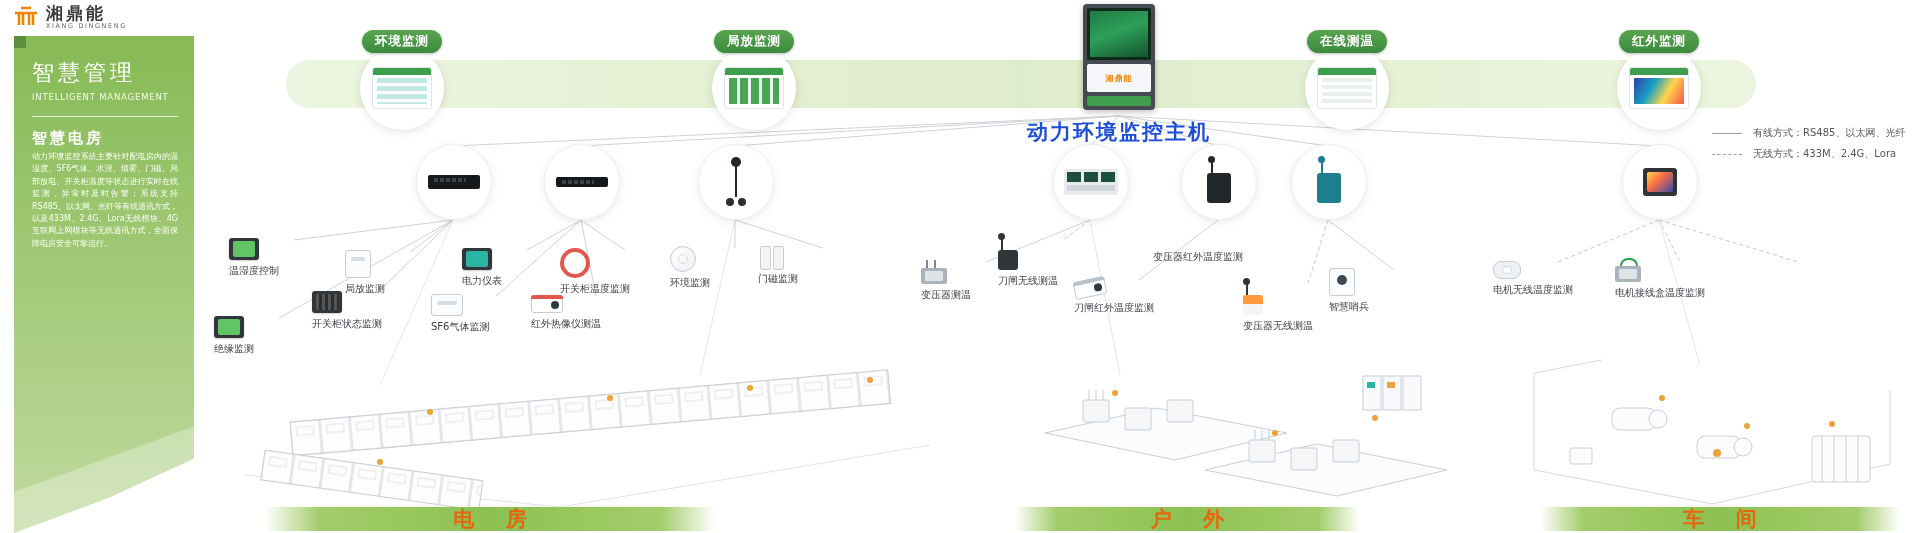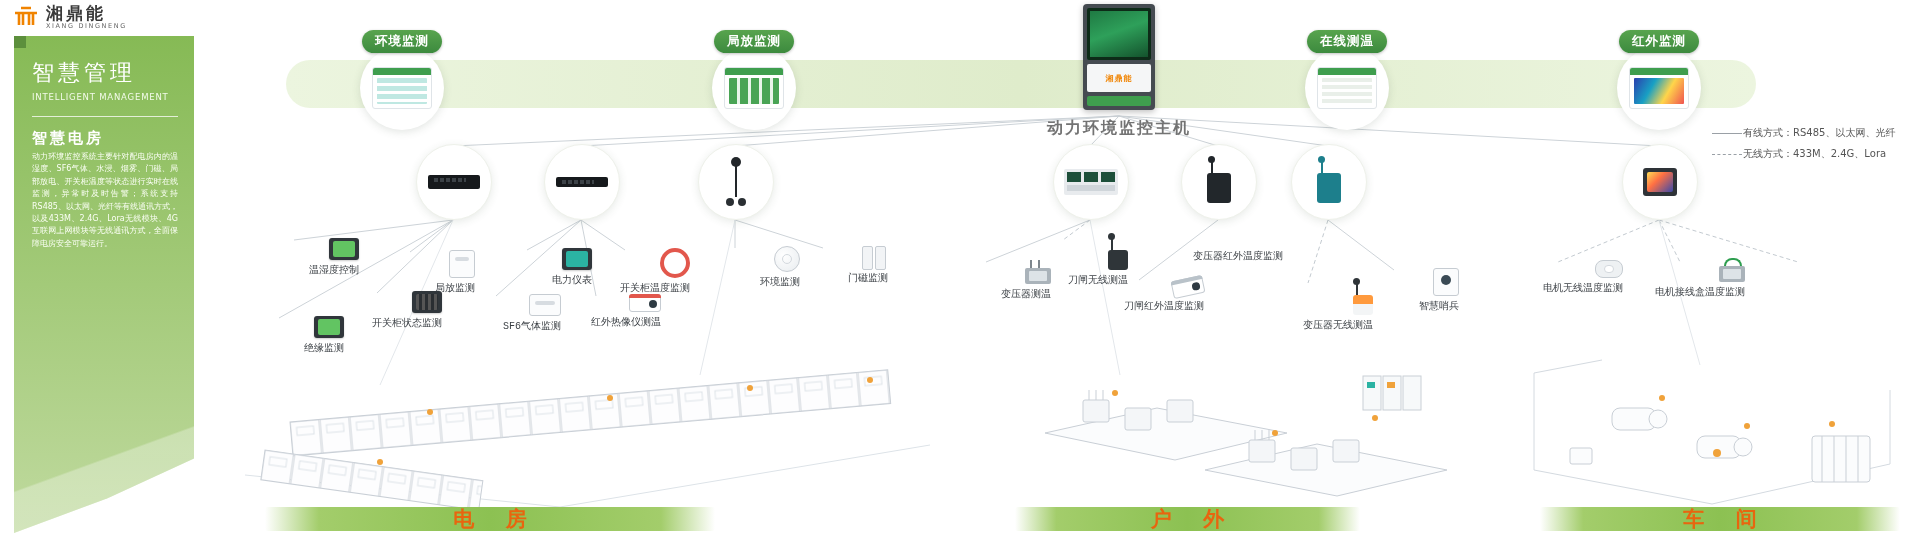--- a/index.html
+++ b/index.html
@@ -56,25 +56,25 @@
   .host{position:absolute;left:1081px;top:4px;width:76px;z-index:4;text-align:center;}
   .cab{width:72px;height:106px;margin:0 auto;background:#454b51;border-radius:4px;padding:4px;
        box-sizing:border-box;box-shadow:0 2px 6px rgba(0,0,0,.25);}
   .cab .scr{height:52px;background:#0d2b18;border-radius:2px;position:relative;overflow:hidden;}
   .cab .scr::after{content:"";position:absolute;inset:3px;
        background:linear-gradient(160deg,#1f7a43 0%,#2ea05a 45%,#14532d 100%);}
   .cab .mid{height:28px;background:#f5f6f7;border-radius:2px;margin-top:4px;display:flex;
        align-items:center;justify-content:center;color:#f08300;font-size:8px;font-weight:bold;letter-spacing:1px;}
   .cab .bot{height:10px;background:#3f9e4e;border-radius:2px;margin-top:4px;}
   .host-label{position:absolute;left:50%;transform:translateX(-50%);top:114px;white-space:nowrap;
-       font-size:16px;font-weight:bold;color:#737373;letter-spacing:2px;font-family:Liberation Mono, monospace;}
+       font-size:21px;font-weight:bold;color:#1d4ed8;letter-spacing:2px;font-family:Liberation Mono, monospace;}
 
   
   .legend{position:absolute;left:1712px;top:126px;z-index:4;font-size:10px;color:#555;}
-  .lg-row{display:flex;align-items:center;gap:1px;margin-bottom:7px;white-space:nowrap;}
+  .lg-row{display:flex;align-items:center;gap:11px;margin-bottom:7px;white-space:nowrap;}
   .lg-line{display:inline-block;width:30px;border-top:1.5px solid #9aa0a6;}
   .lg-line.dashed{border-top-style:dashed;}
 
   
   .hub{position:absolute;width:74px;height:74px;border-radius:50%;background:#fff;z-index:3;
        box-shadow:0 2px 8px rgba(60,80,60,.12);border:1px solid #eef1ea;
        display:flex;align-items:center;justify-content:center;}
   .hi{position:relative;display:inline-block;}
   .hi-rack{width:52px;height:10px;background:#16191c;border-radius:2px;}
   .hi-rack::after{content:"";position:absolute;left:6px;top:3px;width:32px;height:4px;
@@ -91,21 +91,21 @@
   .hi-abox{width:24px;height:30px;background:#22272b;border-radius:3px;margin-top:12px;}
   .hi-abox::before{content:"";position:absolute;left:4px;top:-12px;width:2px;height:12px;background:#22272b;}
   .hi-abox::after{content:"";position:absolute;left:1px;top:-17px;width:7px;height:7px;border-radius:50%;background:#22272b;}
   .hi-abox.teal{background:#1d7f8c;}
   .hi-abox.teal::before,.hi-abox.teal::after{background:#1d7f8c;}
   .hi-thermal{width:34px;height:28px;background:#2e3338;border-radius:3px;}
   .hi-thermal::after{content:"";position:absolute;inset:4px;border-radius:2px;
        background:linear-gradient(135deg,#ffdd55,#ff7043 40%,#3949ab 100%);}
 
   
-  .node{position:absolute;width:130px;transform:translateX(-50%);text-align:right;z-index:3;font-family:Liberation Mono, monospace;}
+  .node{position:absolute;width:130px;transform:translateX(-50%);text-align:left;z-index:3;}
   .lbl{font-size:10px;color:#3a3f44;margin-top:5px;line-height:1.25;}
   .di{position:relative;display:inline-block;vertical-align:bottom;}
   .di-screen{width:30px;height:22px;background:#30363b;border-radius:3px;box-shadow:0 1px 2px rgba(0,0,0,.2);}
   .di-screen::after{content:"";position:absolute;inset:3px 4px;background:#62c462;border-radius:2px;}
   .di-screen.teal::after{background:#2bb3a3;}
   .di-screen.grid::after{background:repeating-linear-gradient(90deg,#555 0 3px,#2a2e32 3px 6px);}
   .di-box{width:24px;height:26px;background:#fbfcfd;border:1px solid #c6ccd2;border-radius:3px;}
   .di-box::after{content:"";position:absolute;left:5px;right:5px;top:6px;height:4px;background:#d7dce1;border-radius:2px;}
   .di-box.wide{width:30px;height:20px;}
   .di-box.lens::after{width:10px;height:10px;border-radius:50%;background:#3a4a55;left:7px;top:6px;right:auto;}

